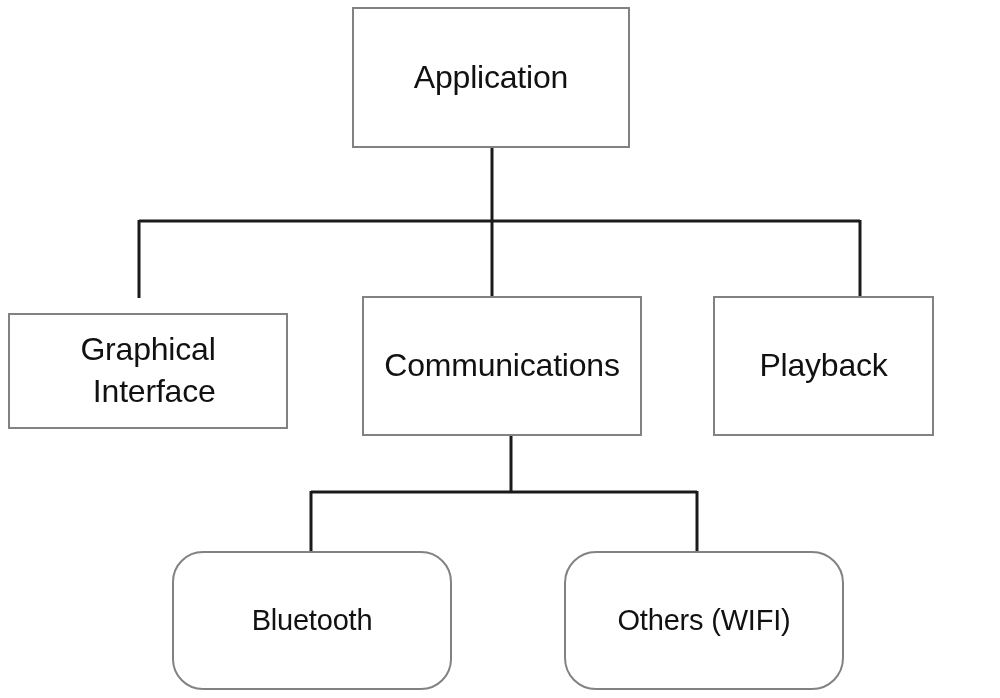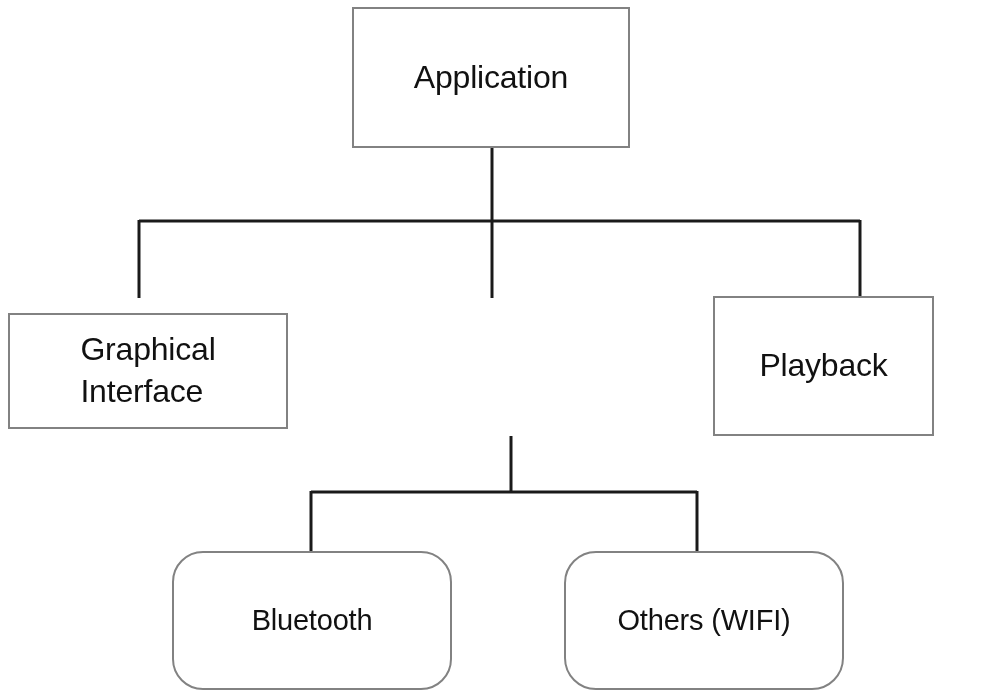--- a/index.html
+++ b/index.html
@@ -27,21 +27,21 @@
     pointer-events: none;
   }
   .node-box {
     position: absolute;
     box-sizing: border-box;
     background: #ffffff;
     border: 2px solid #828282;
     display: flex;
     align-items: center;
     justify-content: center;
-    text-align: left;
+    text-align: right;
   }
   .node-label {
     color: #111111;
     font-family: "Liberation Sans", sans-serif;
     font-weight: 400;
     line-height: 1.30;
     white-space: pre-line;
     letter-spacing: -0.2px;
   }
   
@@ -102,20 +102,23 @@
 
   <div class="node-box" id="node-application">
     <span class="node-label">Application</span>
   </div>
 
   <div class="node-box" id="node-graphical-interface">
     <span class="node-label">Graphical
 Interface</span>
   </div>
 
+  <div class="node-box" id="node-communications">
+    <span class="node-label">Communications</span>
+  </div>
 
   <div class="node-box" id="node-playback">
     <span class="node-label">Playback</span>
   </div>
 
   <div class="node-box" id="node-bluetooth">
     <span class="node-label">Bluetooth</span>
   </div>
 
   <div class="node-box" id="node-others-wifi">

